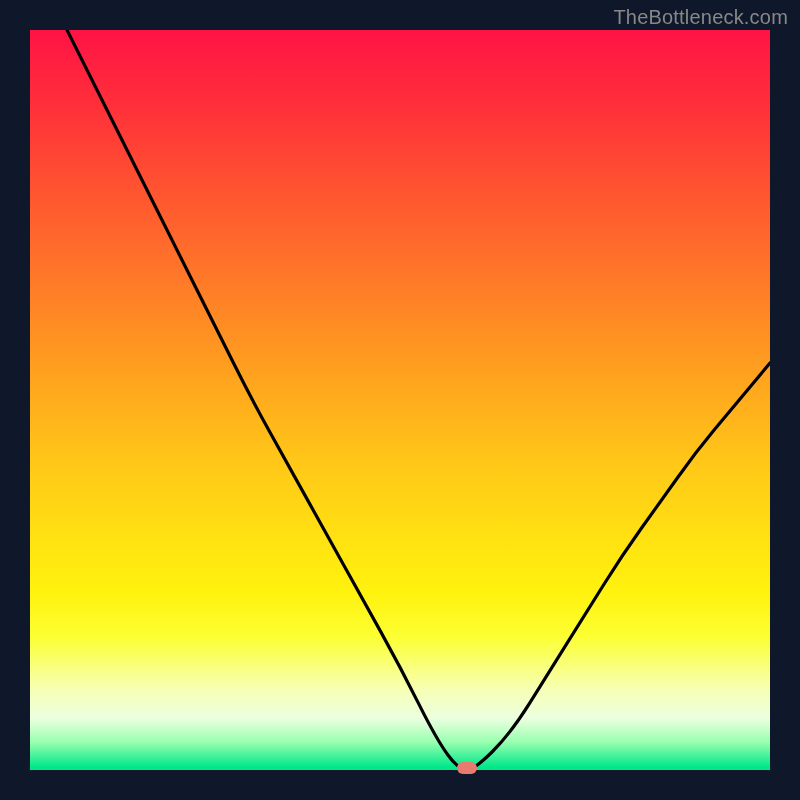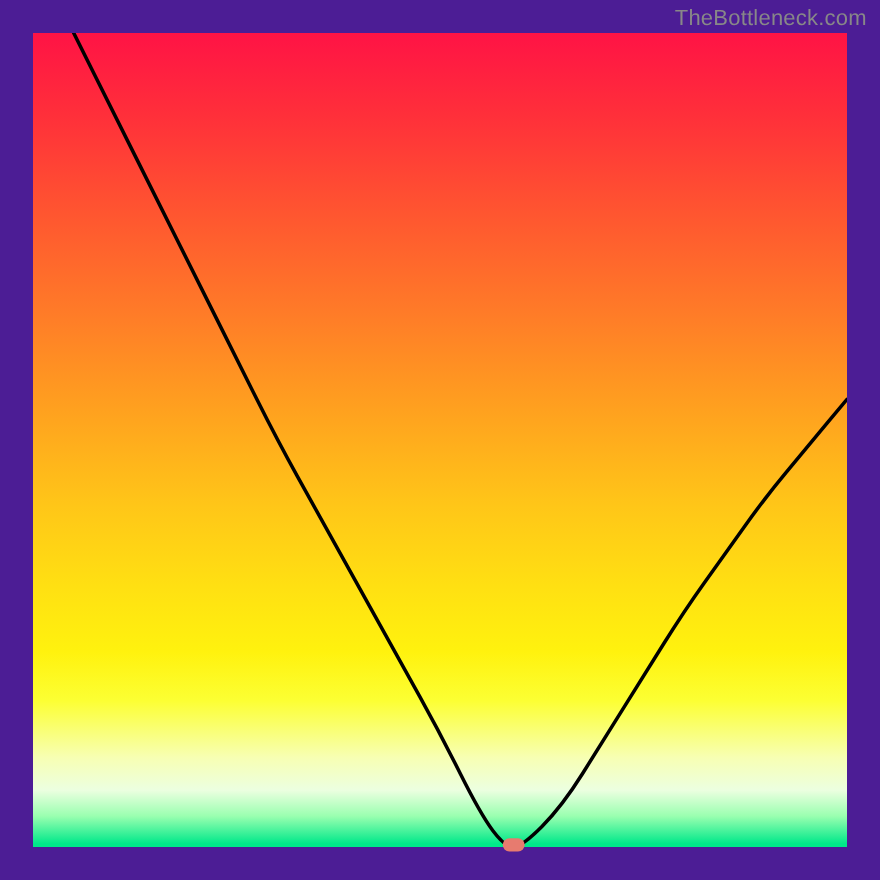--- a/index.html
+++ b/index.html
@@ -8,21 +8,21 @@
     width: 800px;
     height: 800px;
     background: #000;
     overflow: hidden;
     font-family: Arial, Helvetica, sans-serif;
   }
   .frame {
     position: relative;
     width: 800px;
     height: 800px;
-    background: #4c1d95;
+    background: #0f172a;
   }
   .plot-area {
     position: absolute;
     left: 30px;
     top: 30px;
     width: 740px;
     height: 740px;
     
     background: linear-gradient(
       to bottom,

